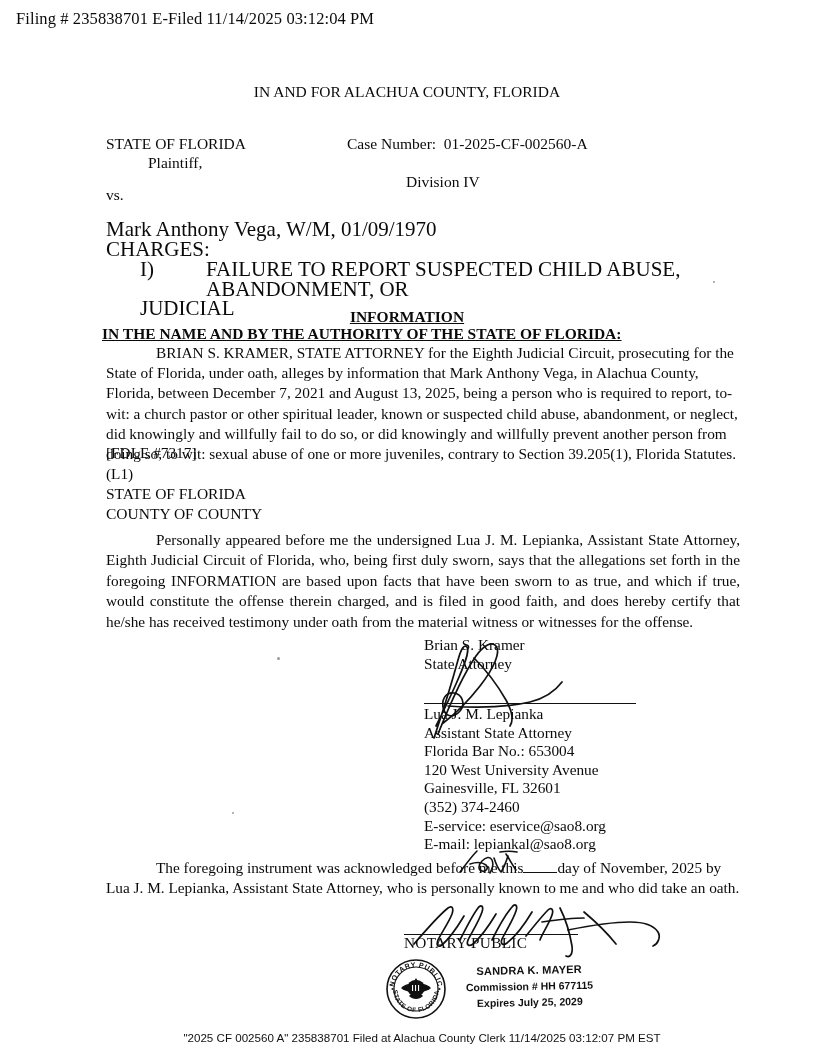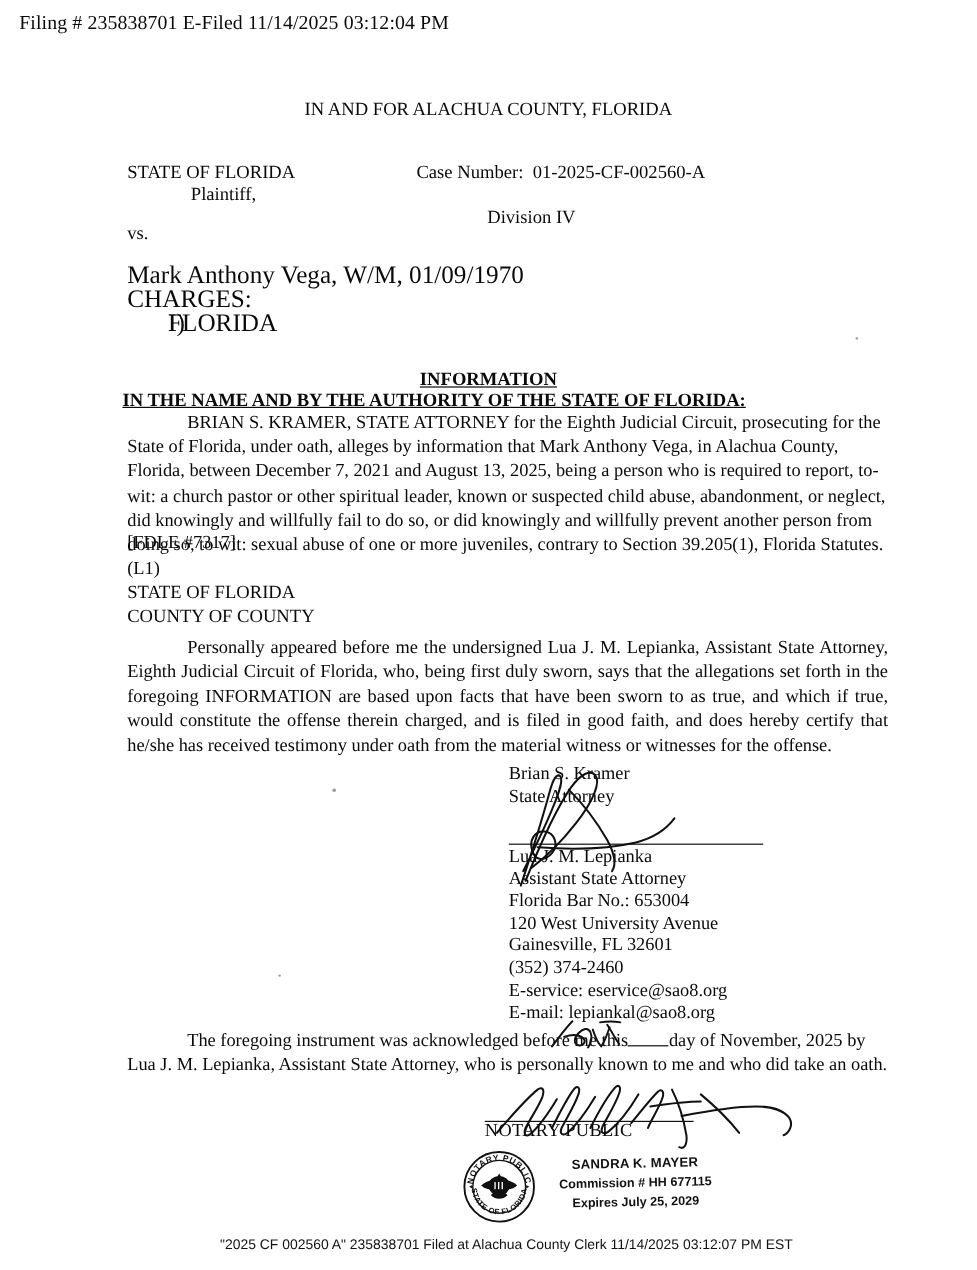--- a/index.html
+++ b/index.html
@@ -48,21 +48,21 @@
   .caption-block {
     position: absolute;
     left: 106px;
     top: 134px;
     width: 660px;
     font-size: 15.5px;
     line-height: 19px;
   }
   .cap-row { position: relative; height: 19px; }
   .cap-left { position: absolute; left: 0; top: 0; white-space: nowrap; }
-  .cap-indent { position: absolute; left: 42px; top: 0; white-space: nowrap; margin-left: 11px; }
+  .cap-indent { position: absolute; left: 42px; top: 0; white-space: nowrap; }
   .cap-right { position: absolute; left: 241px; top: 0; white-space: nowrap; }
   .cap-division { position: absolute; left: 300px; top: 0; white-space: nowrap; }
 
   .vs-line {
     position: absolute;
     left: 106px;
     top: 186px;
     font-size: 15.5px;
   }
 
@@ -322,21 +322,22 @@
   </div>
 
   <div class="vs-line">vs.</div>
 
   <div class="defendant-block">
     <div>Mark Anthony Vega, W/M, 01/09/1970</div>
     <div>CHARGES:</div>
     <div class="charge-item">
       <span class="charge-num">I)</span>
       <span class="charge-text">
-        <span class="wrap2">FLORIDA</span>
+        <span>FAILURE TO REPORT SUSPECTED CHILD ABUSE, ABANDONMENT, OR</span>
+        <span class="wrap2">JUDICIAL</span>
       </span>
     </div>
   </div>
 
   <div class="info-heading"><span>INFORMATION</span></div>
   <div class="authority-heading"><span>IN THE NAME AND BY THE AUTHORITY OF THE STATE OF FLORIDA:</span></div>
 
   <div class="charging-para"><span class="indent"></span><span>BRIAN S. KRAMER, STATE ATTORNEY for the Eighth Judicial Circuit, prosecuting for the State of Florida, under oath, alleges by information that Mark Anthony Vega, in Alachua County, Florida, between December 7, 2021 and August 13, 2025, being a person who is required to report, to-wit:  a church pastor or other spiritual leader, known or suspected child abuse, abandonment, or neglect, did knowingly and willfully fail to do so, or did knowingly and willfully prevent another person from doing so, to wit:  sexual abuse of one or more juveniles, contrary to Section 39.205(1), Florida Statutes.  (L1)</span></div>
   <div class="fdle-line">[FDLE #7317]</div>
 

